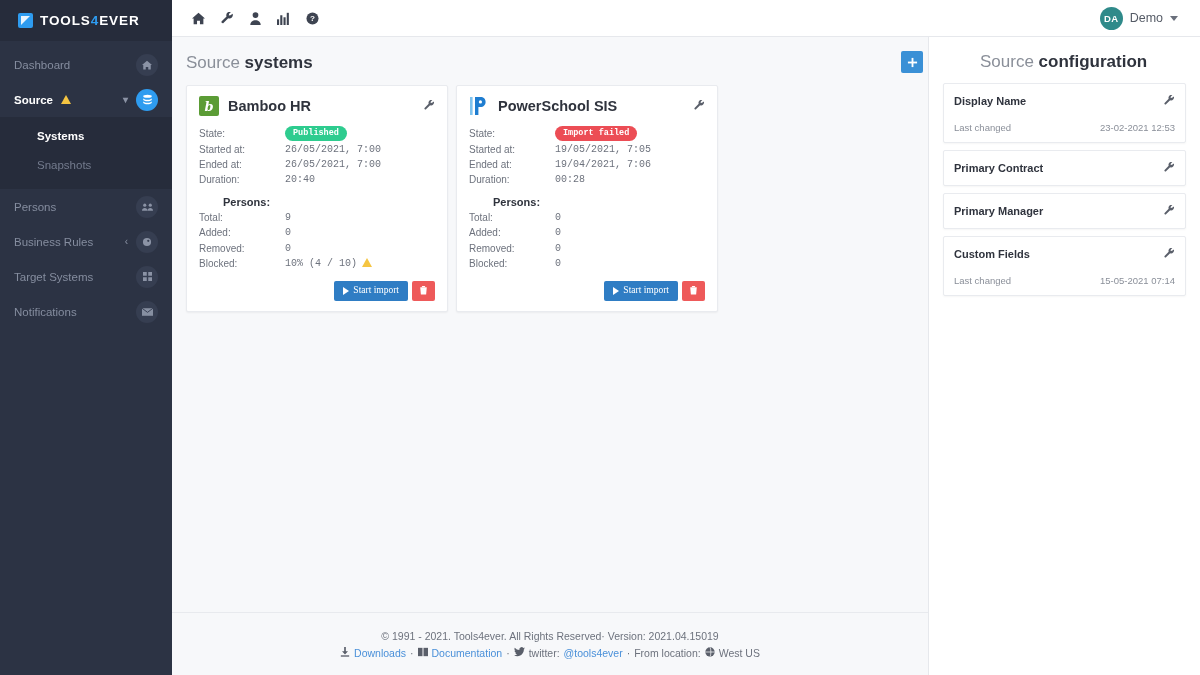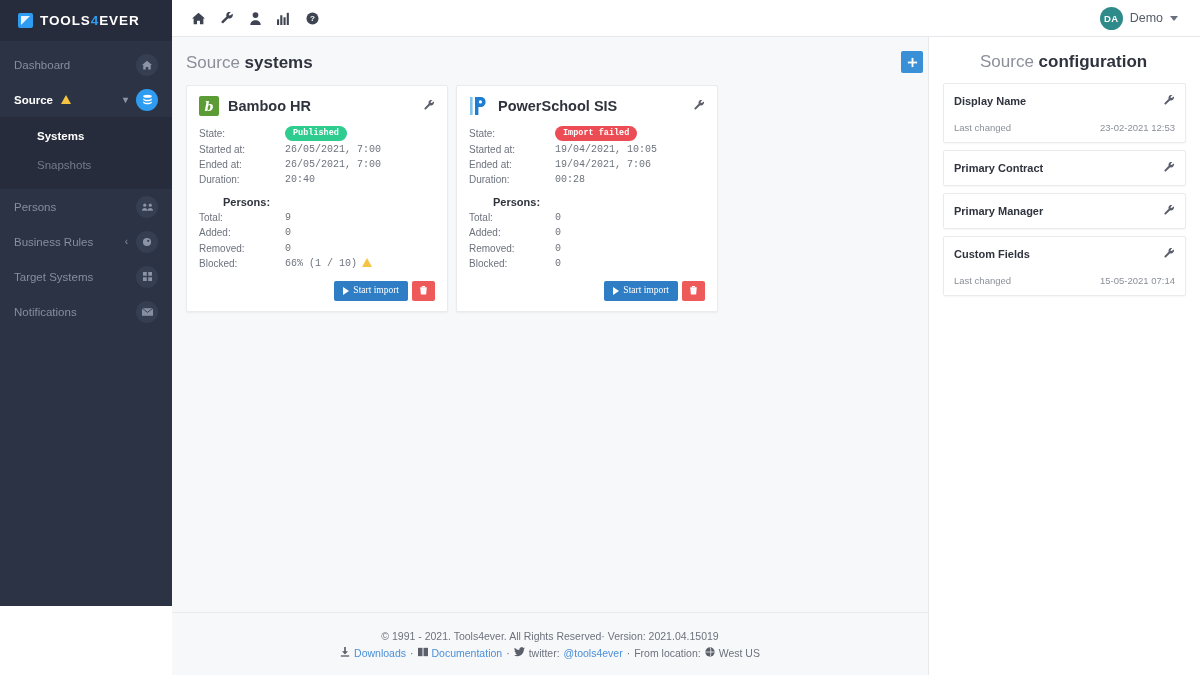--- a/index.html
+++ b/index.html
@@ -7,21 +7,21 @@
   html, body {
     width: 1200px; height: 675px;
     font-family: "Liberation Sans", sans-serif;
     background: #ffffff;
     overflow: hidden;
   }
   .app { display: flex; width: 1200px; height: 675px; }
 
   
   .sidebar {
-    width: 172px; flex: 0 0 172px; height: 606px;
+    width: 172px; flex: 0 0 172px; height: 675px;
     background: #2c3344; color: #8b93a5;
     display: flex; flex-direction: column;
   }
   .brand {
     height: 41px; flex: 0 0 41px;
     background: #262c3b;
     display: flex; align-items: center; padding-left: 18px; gap: 7px;
   }
   .brand-mark {
     width: 15px; height: 15px; border-radius: 2px;
@@ -374,21 +374,21 @@
                   <span class="k">Added:</span>
                   <span class="v">0</span>
                 </div>
                 <div class="row">
                   <span class="k">Removed:</span>
                   <span class="v">0</span>
                 </div>
                 <div class="row">
                   <span class="k">Blocked:</span>
                   <span class="v">
-                      <span>66% (1 / 10)</span>
+                      <span>10% (4 / 10)</span>
                       <span class="mini-warn"></span>
                     </span>
                 </div>
               </div>
               <div class="card-actions">
                 <button class="btn primary">
                     <span class="play"></span>
                     <span>Start import</span>
                   </button>
                 <button class="btn danger">
@@ -417,21 +417,21 @@
               </div>
               <div class="rows">
                 <div class="row">
                   <span class="k">State:</span>
                   <span class="v">
                       <span class="badge red">Import failed</span>
                     </span>
                 </div>
                 <div class="row">
                   <span class="k">Started at:</span>
-                  <span class="v">19/04/2021, 10:05</span>
+                  <span class="v">19/05/2021, 7:05</span>
                 </div>
                 <div class="row">
                   <span class="k">Ended at:</span>
                   <span class="v">19/04/2021, 7:06</span>
                 </div>
                 <div class="row">
                   <span class="k">Duration:</span>
                   <span class="v">00:28</span>
                 </div>
                 <div class="row section">

